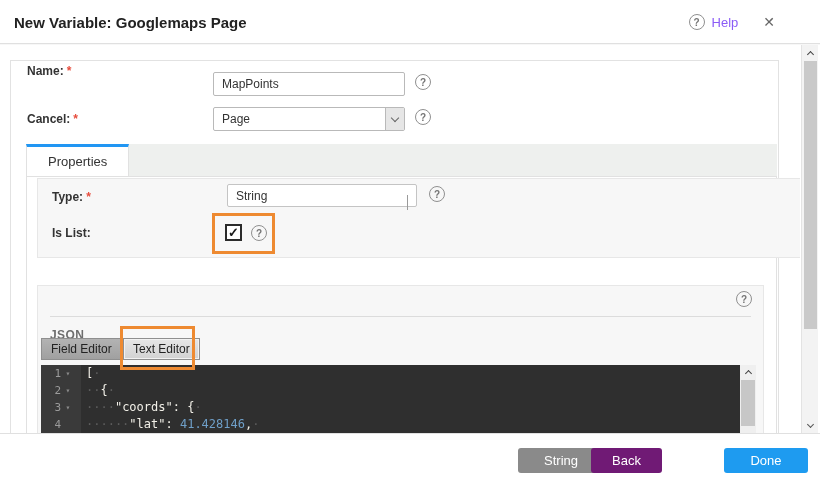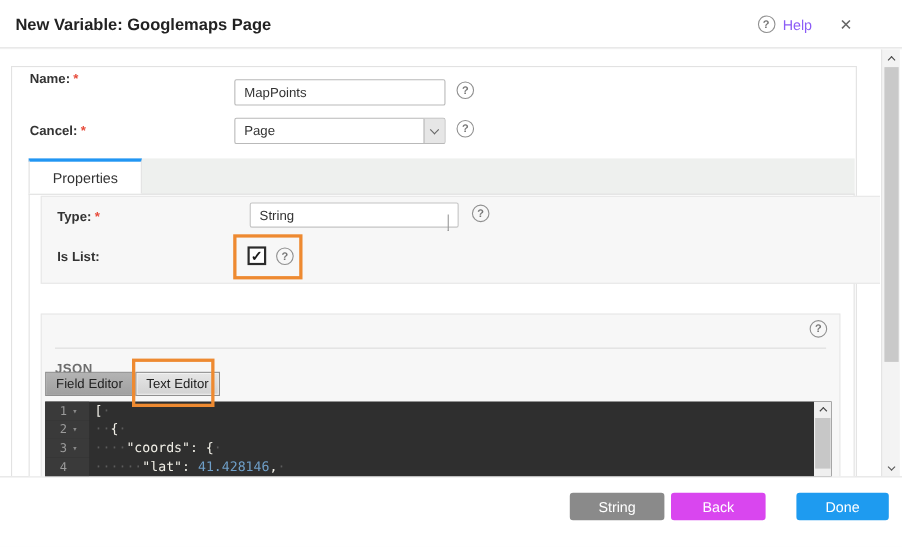--- a/index.html
+++ b/index.html
@@ -104,21 +104,21 @@
   .sbar-down{position:absolute;bottom:0;left:0;width:16px;height:15px;display:flex;
              align-items:center;justify-content:center;}
   .sbar-thumb{position:absolute;left:2px;top:16px;width:13px;height:268px;background:#c9c9c9;}
 
   
   .footer{position:absolute;left:0;top:433px;width:820px;height:64px;background:#fff;
           border-top:1px solid #e0e0e0;}
   .btn{position:absolute;top:14px;height:25px;border:none;border-radius:3px;color:#fff;
        font-family:"Liberation Sans",sans-serif;font-size:13px;cursor:pointer;}
   .btn.cancel{left:518px;width:86px;background:#8a8a8a;}
-  .btn.back{left:610px;width:86px;background:#d946ef;}
+  .btn.back{left:591px;width:71px;background:#701a75;}
   .btn.done{left:724px;width:84px;background:var(--done);}
 </style>
 </head>
 <body>
 
 <div class="screen">
 
   <div class="hdr">
     <div class="hdr-title">New Variable: Googlemaps Page</div>
     <div class="hdr-right">

